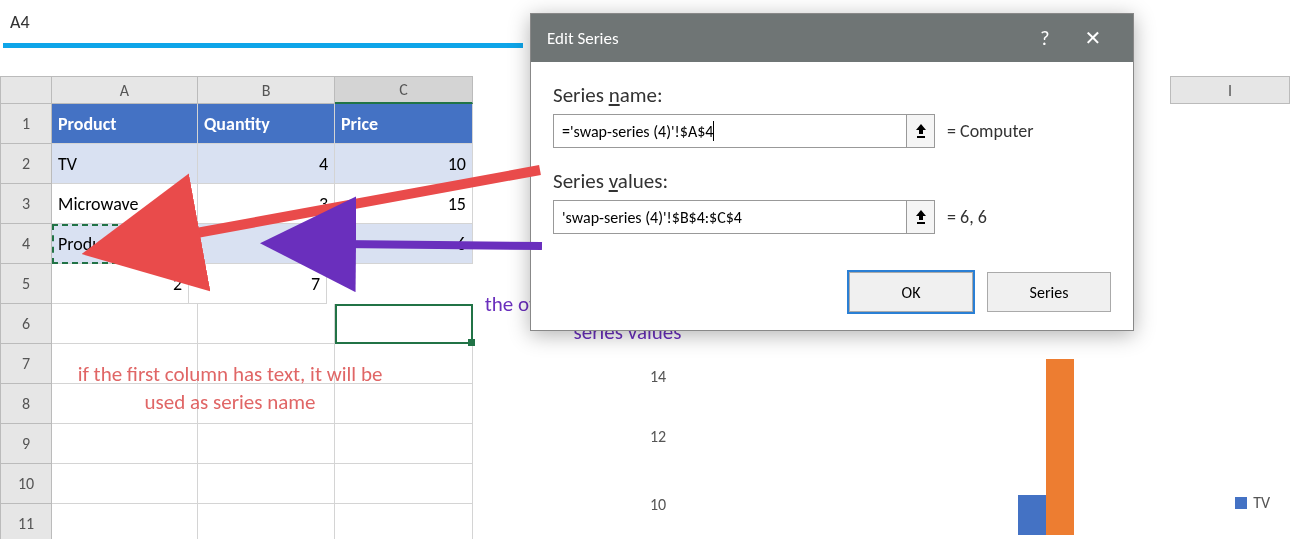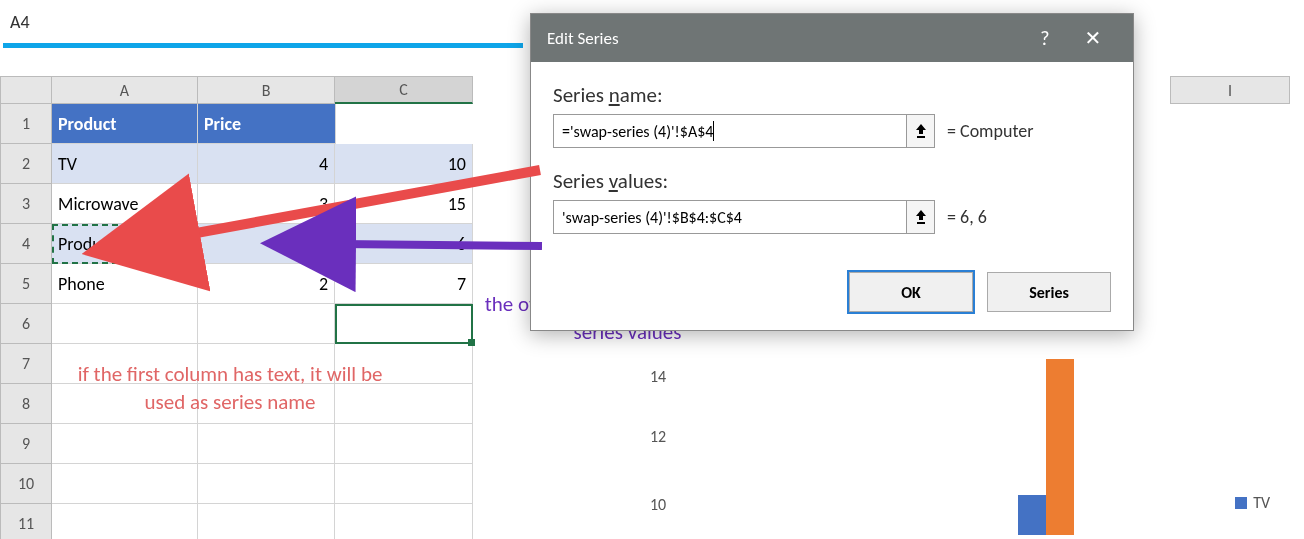--- a/index.html
+++ b/index.html
@@ -43,21 +43,21 @@
     .dlg-title .spacer { flex: 1; }
     .dlg-title .tbtn { width: 48px; height: 48px; display: flex; align-items: center; justify-content: center; font-size: 20px; color: #fff; }
     .dlg-body { padding: 20px 22px 18px; }
     .dlg-label { font-size: 21px; color: #333; margin-bottom: 6px; }
     .dlg-label u { text-decoration: underline; }
     .dlg-row { display: flex; align-items: center; margin-bottom: 20px; }
     .dlg-input { width: 354px; height: 34px; border: 1px solid #999; padding: 0 8px; font-size: 16px; font-family: inherit; display:flex; align-items:center; }
     .range-btn { width: 28px; height: 34px; border: 1px solid #999; border-left: none; background: #f5f5f5; display: flex; align-items: center; justify-content: center; margin-right: 12px; }
     .dlg-eq { font-size: 18px; color: #333; }
     .dlg-buttons { display: flex; justify-content: flex-end; gap: 14px; padding: 0 22px 18px; }
-    .dlg-btn { width: 124px; height: 40px; border: 1px solid #aaa; background: #f0f0f0; font-size: 16px; display:flex; align-items:center; justify-content:center;font-weight:bold; }
+    .dlg-btn { width: 124px; height: 40px; border: 1px solid #aaa; background: #f0f0f0; font-size: 16px; display:flex; align-items:center; justify-content:center; }
     .dlg-btn.primary { outline: 2px solid #2a7fd4; }
 
     
     .anno-red { position: absolute; left: 70px; top: 360px; color: #e06666; font-size: 21px; text-align: center; width: 320px; line-height: 1.35; }
     .anno-purple { position: absolute; left: 475px; top: 290px; color: #6a2fbd; font-size: 21px; text-align: center; width: 305px; line-height: 1.35; }
 
     
     .arrows { position: absolute; left: 0; top: 0; width: 1304px; height: 539px; pointer-events: none; z-index: 60; }
 
     
@@ -83,20 +83,21 @@
   <div class="col-headers">
     <div class="corner"></div>
     <div class="col-h col-A">A</div>
     <div class="col-h col-B">B</div>
     <div class="col-h col-C">C</div>
   </div>
 
   <div class="row hdr">
     <div class="row-h">1</div>
     <div class="cell col-A">Product</div>
+    <div class="cell col-B">Quantity</div>
     <div class="cell col-C">Price</div>
   </div>
   <div class="row r2">
     <div class="row-h">2</div>
     <div class="cell col-A">TV</div>
     <div class="cell col-B num">4</div>
     <div class="cell col-C num">10</div>
   </div>
   <div class="row r3">
     <div class="row-h">3</div>
@@ -105,21 +106,20 @@
     <div class="cell col-C num">15</div>
   </div>
   <div class="row r4">
     <div class="row-h">4</div>
     <div class="cell col-A">Product</div>
     <div class="cell col-B num">6</div>
     <div class="cell col-C num">6</div>
   </div>
   <div class="row r5">
     <div class="row-h">5</div>
-    <div class="cell col-A">Phone</div>
     <div class="cell col-B num">2</div>
     <div class="cell col-C num">7</div>
   </div>
   <div class="row r6">
     <div class="row-h">6</div>
     <div class="cell col-A"></div>
     <div class="cell col-B"></div>
     <div class="cell col-C"></div>
   </div>
   <div class="row r7">

